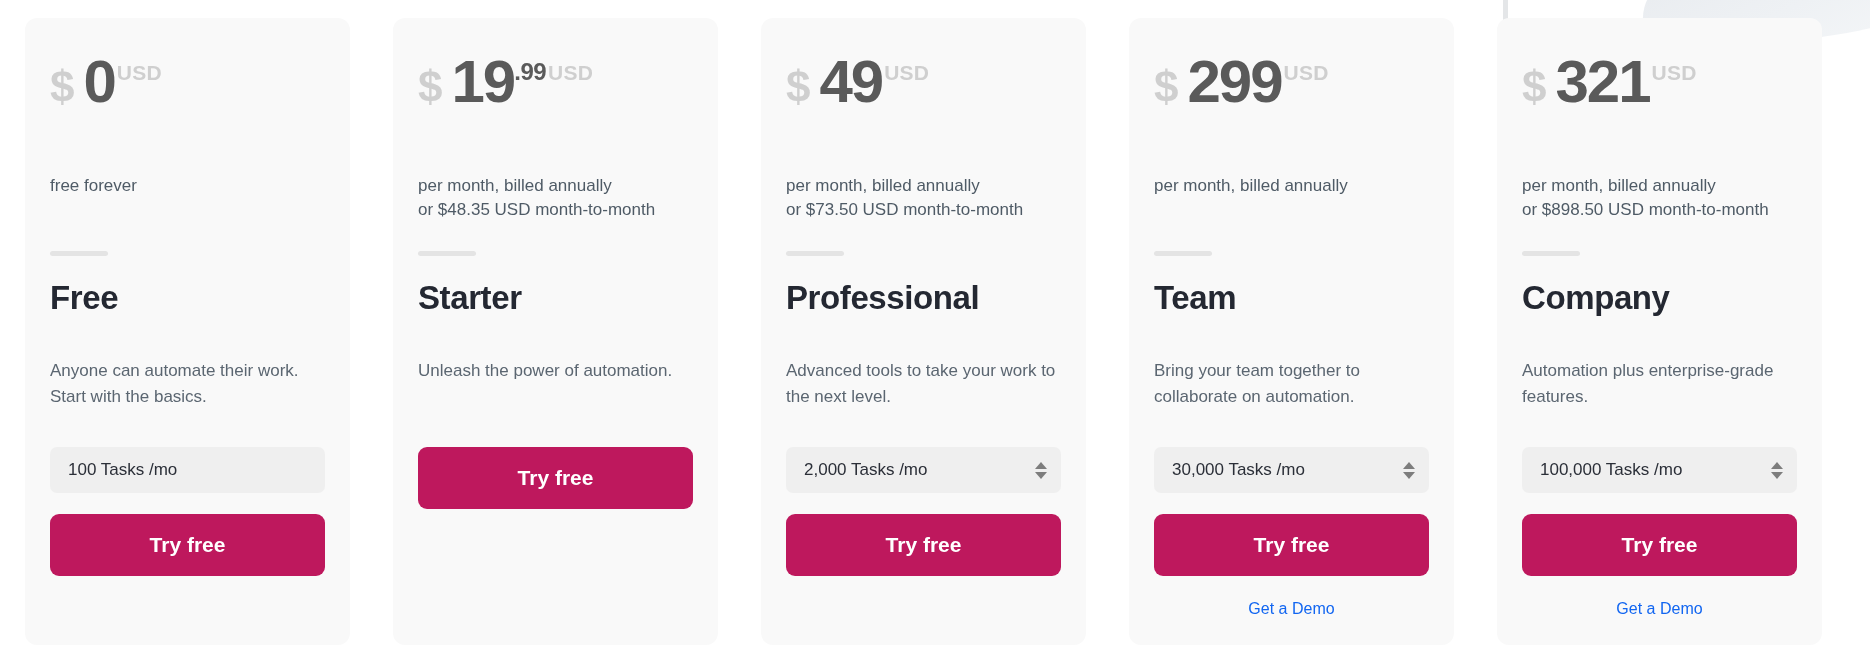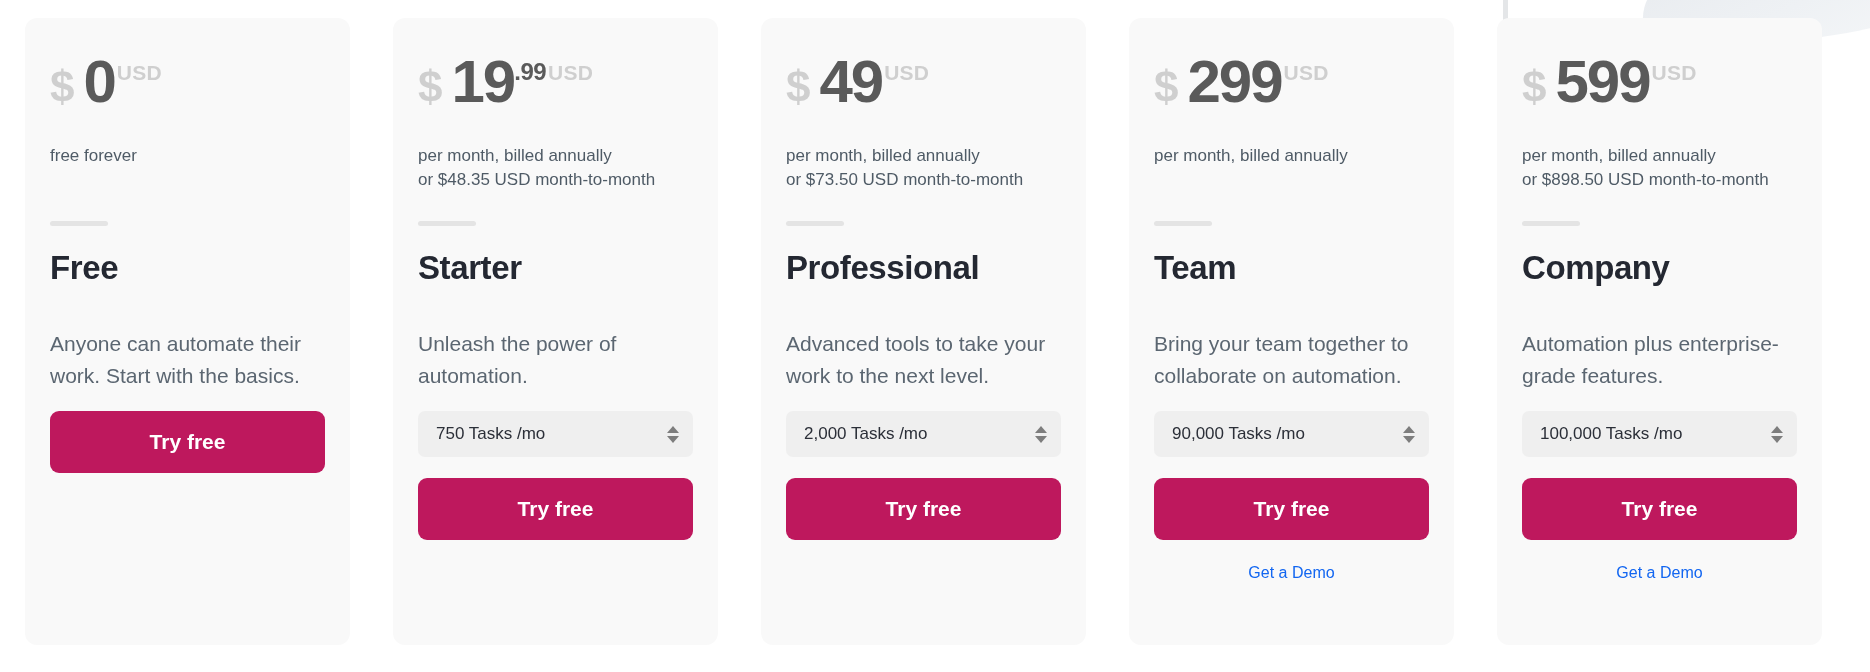--- a/index.html
+++ b/index.html
@@ -105,20 +105,21 @@
     letter-spacing: 0.2px;
   }
 
   
   .billing {
     font-size: 17px;
     line-height: 1.42;
     color: #4f5b66;
     min-height: 49px;
     margin-bottom: 28px;
+    margin-top: 30px;
   }
   .billing .line { display: block; }
 
   
   .divider {
     width: 58px;
     height: 5px;
     background: #e4e4e4;
     border-radius: 3px;
     margin-bottom: 24px;
@@ -129,25 +130,25 @@
     font-size: 33px;
     font-weight: 700;
     color: #242832;
     line-height: 1.1;
     letter-spacing: -0.4px;
     margin-bottom: 42px;
   }
 
   
   .description {
-    font-size: 21px;
+    font-size: 17px;
     line-height: 1.5;
     color: #5b6671;
     min-height: 52px;
-    margin-bottom: 20px;
+    margin-bottom: 37px;
   }
 
   
   .tasks-select {
     position: relative;
     height: 46px;
     background: #efefef;
     border-radius: 7px;
     display: flex;
     align-items: center;
@@ -225,20 +226,24 @@
       <span class="line">free forever</span>
       <span class="line"></span>
     </div>
 
     <div class="divider"></div>
 
     <div class="plan-name">Free</div>
 
     <div class="description">Anyone can automate their work. Start with the basics.</div>
 
+    <div class="tasks-select static">
+      <span class="tasks-value">100 Tasks /mo</span>
+
+    </div>
 
     <button class="cta-button">Try free</button>
 
     <a class="demo-link hidden"></a>
   </div>
       <div class="card">
     <div class="price-row">
       <span class="currency-symbol">$</span>
       <span class="price-amount">19</span>
       <span class="price-cents">.99</span>
@@ -249,123 +254,115 @@
       <span class="line">per month, billed annually</span>
       <span class="line">or $48.35 USD month-to-month</span>
     </div>
 
     <div class="divider"></div>
 
     <div class="plan-name">Starter</div>
 
     <div class="description">Unleash the power of automation.</div>
 
+
+    <button class="cta-button">Try free</button>
+
+    <a class="demo-link hidden"></a>
+  </div>
+      <div class="card">
+    <div class="price-row">
+      <span class="currency-symbol">$</span>
+      <span class="price-amount">49</span>
+      <span class="price-cents"></span>
+      <span class="price-currency-code">USD</span>
+    </div>
+
+    <div class="billing">
+      <span class="line">per month, billed annually</span>
+      <span class="line">or $73.50 USD month-to-month</span>
+    </div>
+
+    <div class="divider"></div>
+
+    <div class="plan-name">Professional</div>
+
+    <div class="description">Advanced tools to take your work to the next level.</div>
+
     <div class="tasks-select">
-      <span class="tasks-value">750 Tasks /mo</span>
+      <span class="tasks-value">2,000 Tasks /mo</span>
 
       <span class="stepper">
         <span class="arrow-up"></span>
         <span class="arrow-down"></span>
       </span>
     </div>
 
     <button class="cta-button">Try free</button>
 
     <a class="demo-link hidden"></a>
   </div>
       <div class="card">
     <div class="price-row">
       <span class="currency-symbol">$</span>
-      <span class="price-amount">49</span>
+      <span class="price-amount">299</span>
       <span class="price-cents"></span>
       <span class="price-currency-code">USD</span>
     </div>
 
     <div class="billing">
       <span class="line">per month, billed annually</span>
-      <span class="line">or $73.50 USD month-to-month</span>
-    </div>
-
-    <div class="divider"></div>
-
-    <div class="plan-name">Professional</div>
-
-    <div class="description">Advanced tools to take your work to the next level.</div>
+    </div>
+
+    <div class="divider"></div>
+
+    <div class="plan-name">Team</div>
+
+    <div class="description">Bring your team together to collaborate on automation.</div>
 
     <div class="tasks-select">
-      <span class="tasks-value">2,000 Tasks /mo</span>
+      <span class="tasks-value">30,000 Tasks /mo</span>
 
       <span class="stepper">
         <span class="arrow-up"></span>
         <span class="arrow-down"></span>
       </span>
     </div>
 
     <button class="cta-button">Try free</button>
 
-    <a class="demo-link hidden"></a>
-  </div>
-      <div class="card">
-    <div class="price-row">
-      <span class="currency-symbol">$</span>
-      <span class="price-amount">299</span>
+    <a class="demo-link">Get a Demo</a>
+  </div>
+      <div class="card">
+    <div class="price-row">
+      <span class="currency-symbol">$</span>
+      <span class="price-amount">321</span>
       <span class="price-cents"></span>
       <span class="price-currency-code">USD</span>
     </div>
 
     <div class="billing">
       <span class="line">per month, billed annually</span>
-    </div>
-
-    <div class="divider"></div>
-
-    <div class="plan-name">Team</div>
-
-    <div class="description">Bring your team together to collaborate on automation.</div>
+      <span class="line">or $898.50 USD month-to-month</span>
+    </div>
+
+    <div class="divider"></div>
+
+    <div class="plan-name">Company</div>
+
+    <div class="description">Automation plus enterprise-grade features.</div>
 
     <div class="tasks-select">
-      <span class="tasks-value">90,000 Tasks /mo</span>
+      <span class="tasks-value">100,000 Tasks /mo</span>
 
       <span class="stepper">
         <span class="arrow-up"></span>
         <span class="arrow-down"></span>
       </span>
     </div>
 
     <button class="cta-button">Try free</button>
 
     <a class="demo-link">Get a Demo</a>
   </div>
-      <div class="card">
-    <div class="price-row">
-      <span class="currency-symbol">$</span>
-      <span class="price-amount">599</span>
-      <span class="price-cents"></span>
-      <span class="price-currency-code">USD</span>
-    </div>
-
-    <div class="billing">
-      <span class="line">per month, billed annually</span>
-      <span class="line">or $898.50 USD month-to-month</span>
-    </div>
-
-    <div class="divider"></div>
-
-    <div class="plan-name">Company</div>
-
-    <div class="description">Automation plus enterprise-grade features.</div>
-
-    <div class="tasks-select">
-      <span class="tasks-value">100,000 Tasks /mo</span>
-
-      <span class="stepper">
-        <span class="arrow-up"></span>
-        <span class="arrow-down"></span>
-      </span>
-    </div>
-
-    <button class="cta-button">Try free</button>
-
-    <a class="demo-link">Get a Demo</a>
-  </div>
     </div>
 
 </div>
 
 </body></html>

